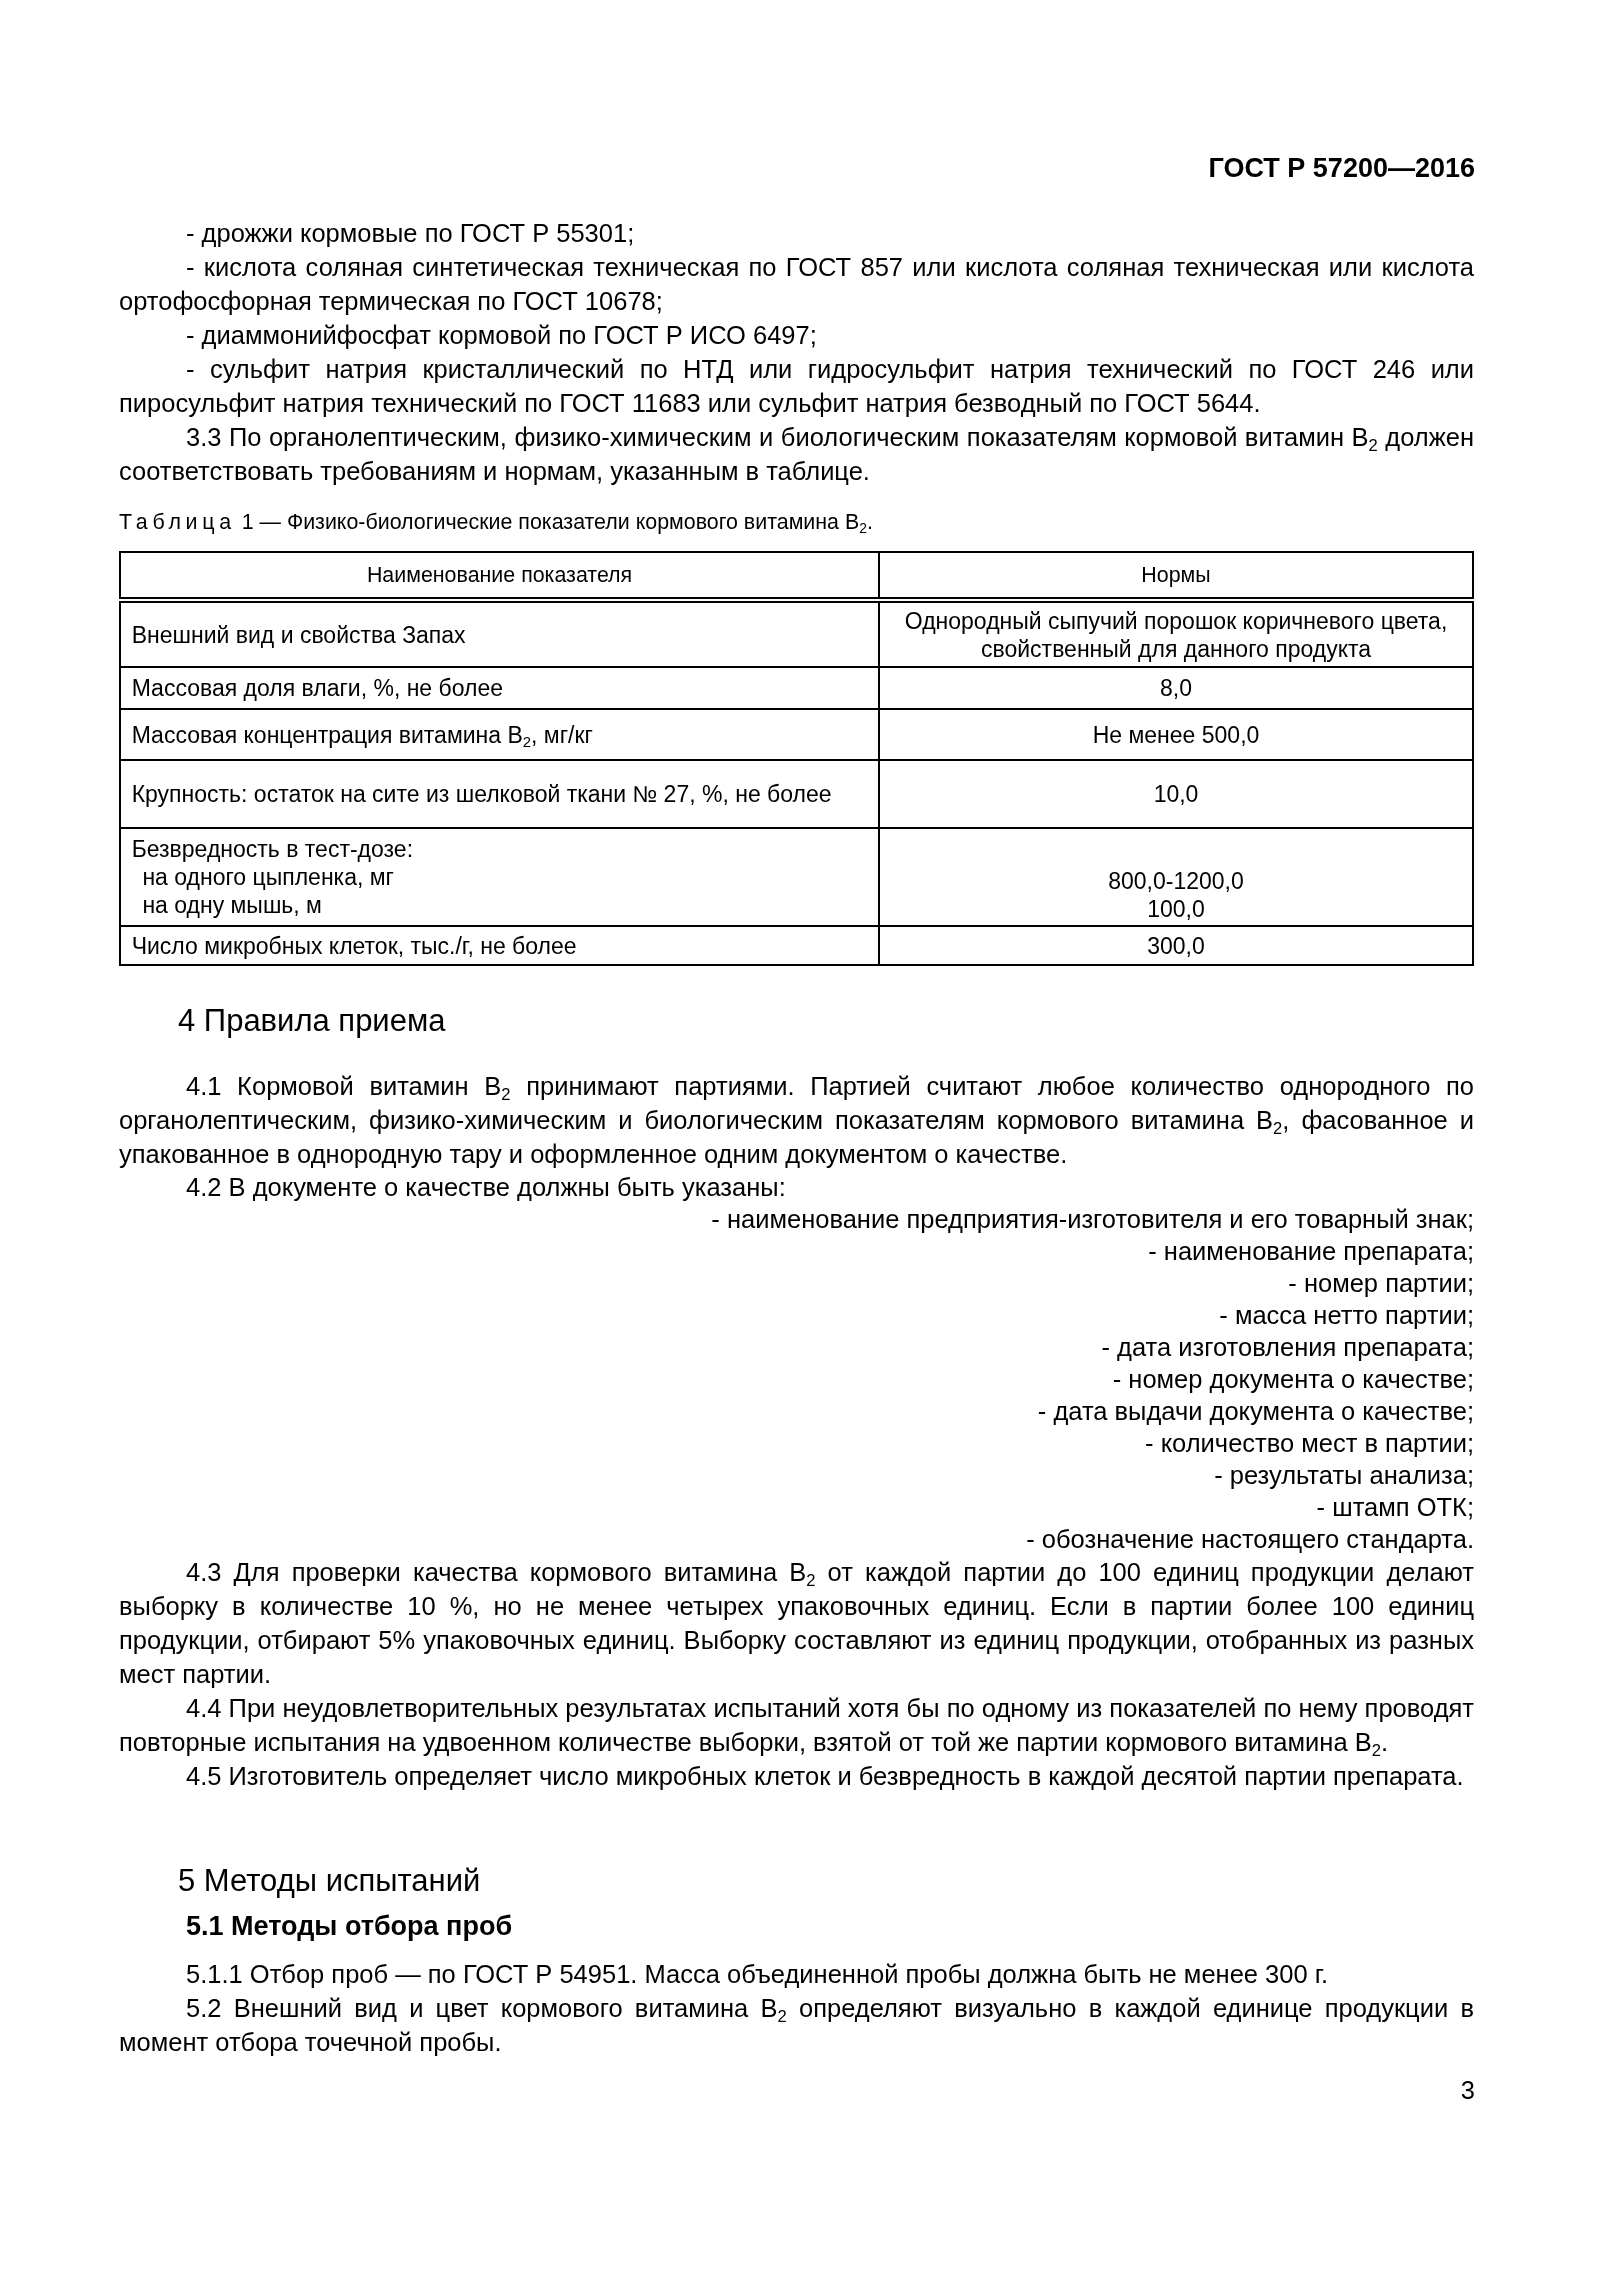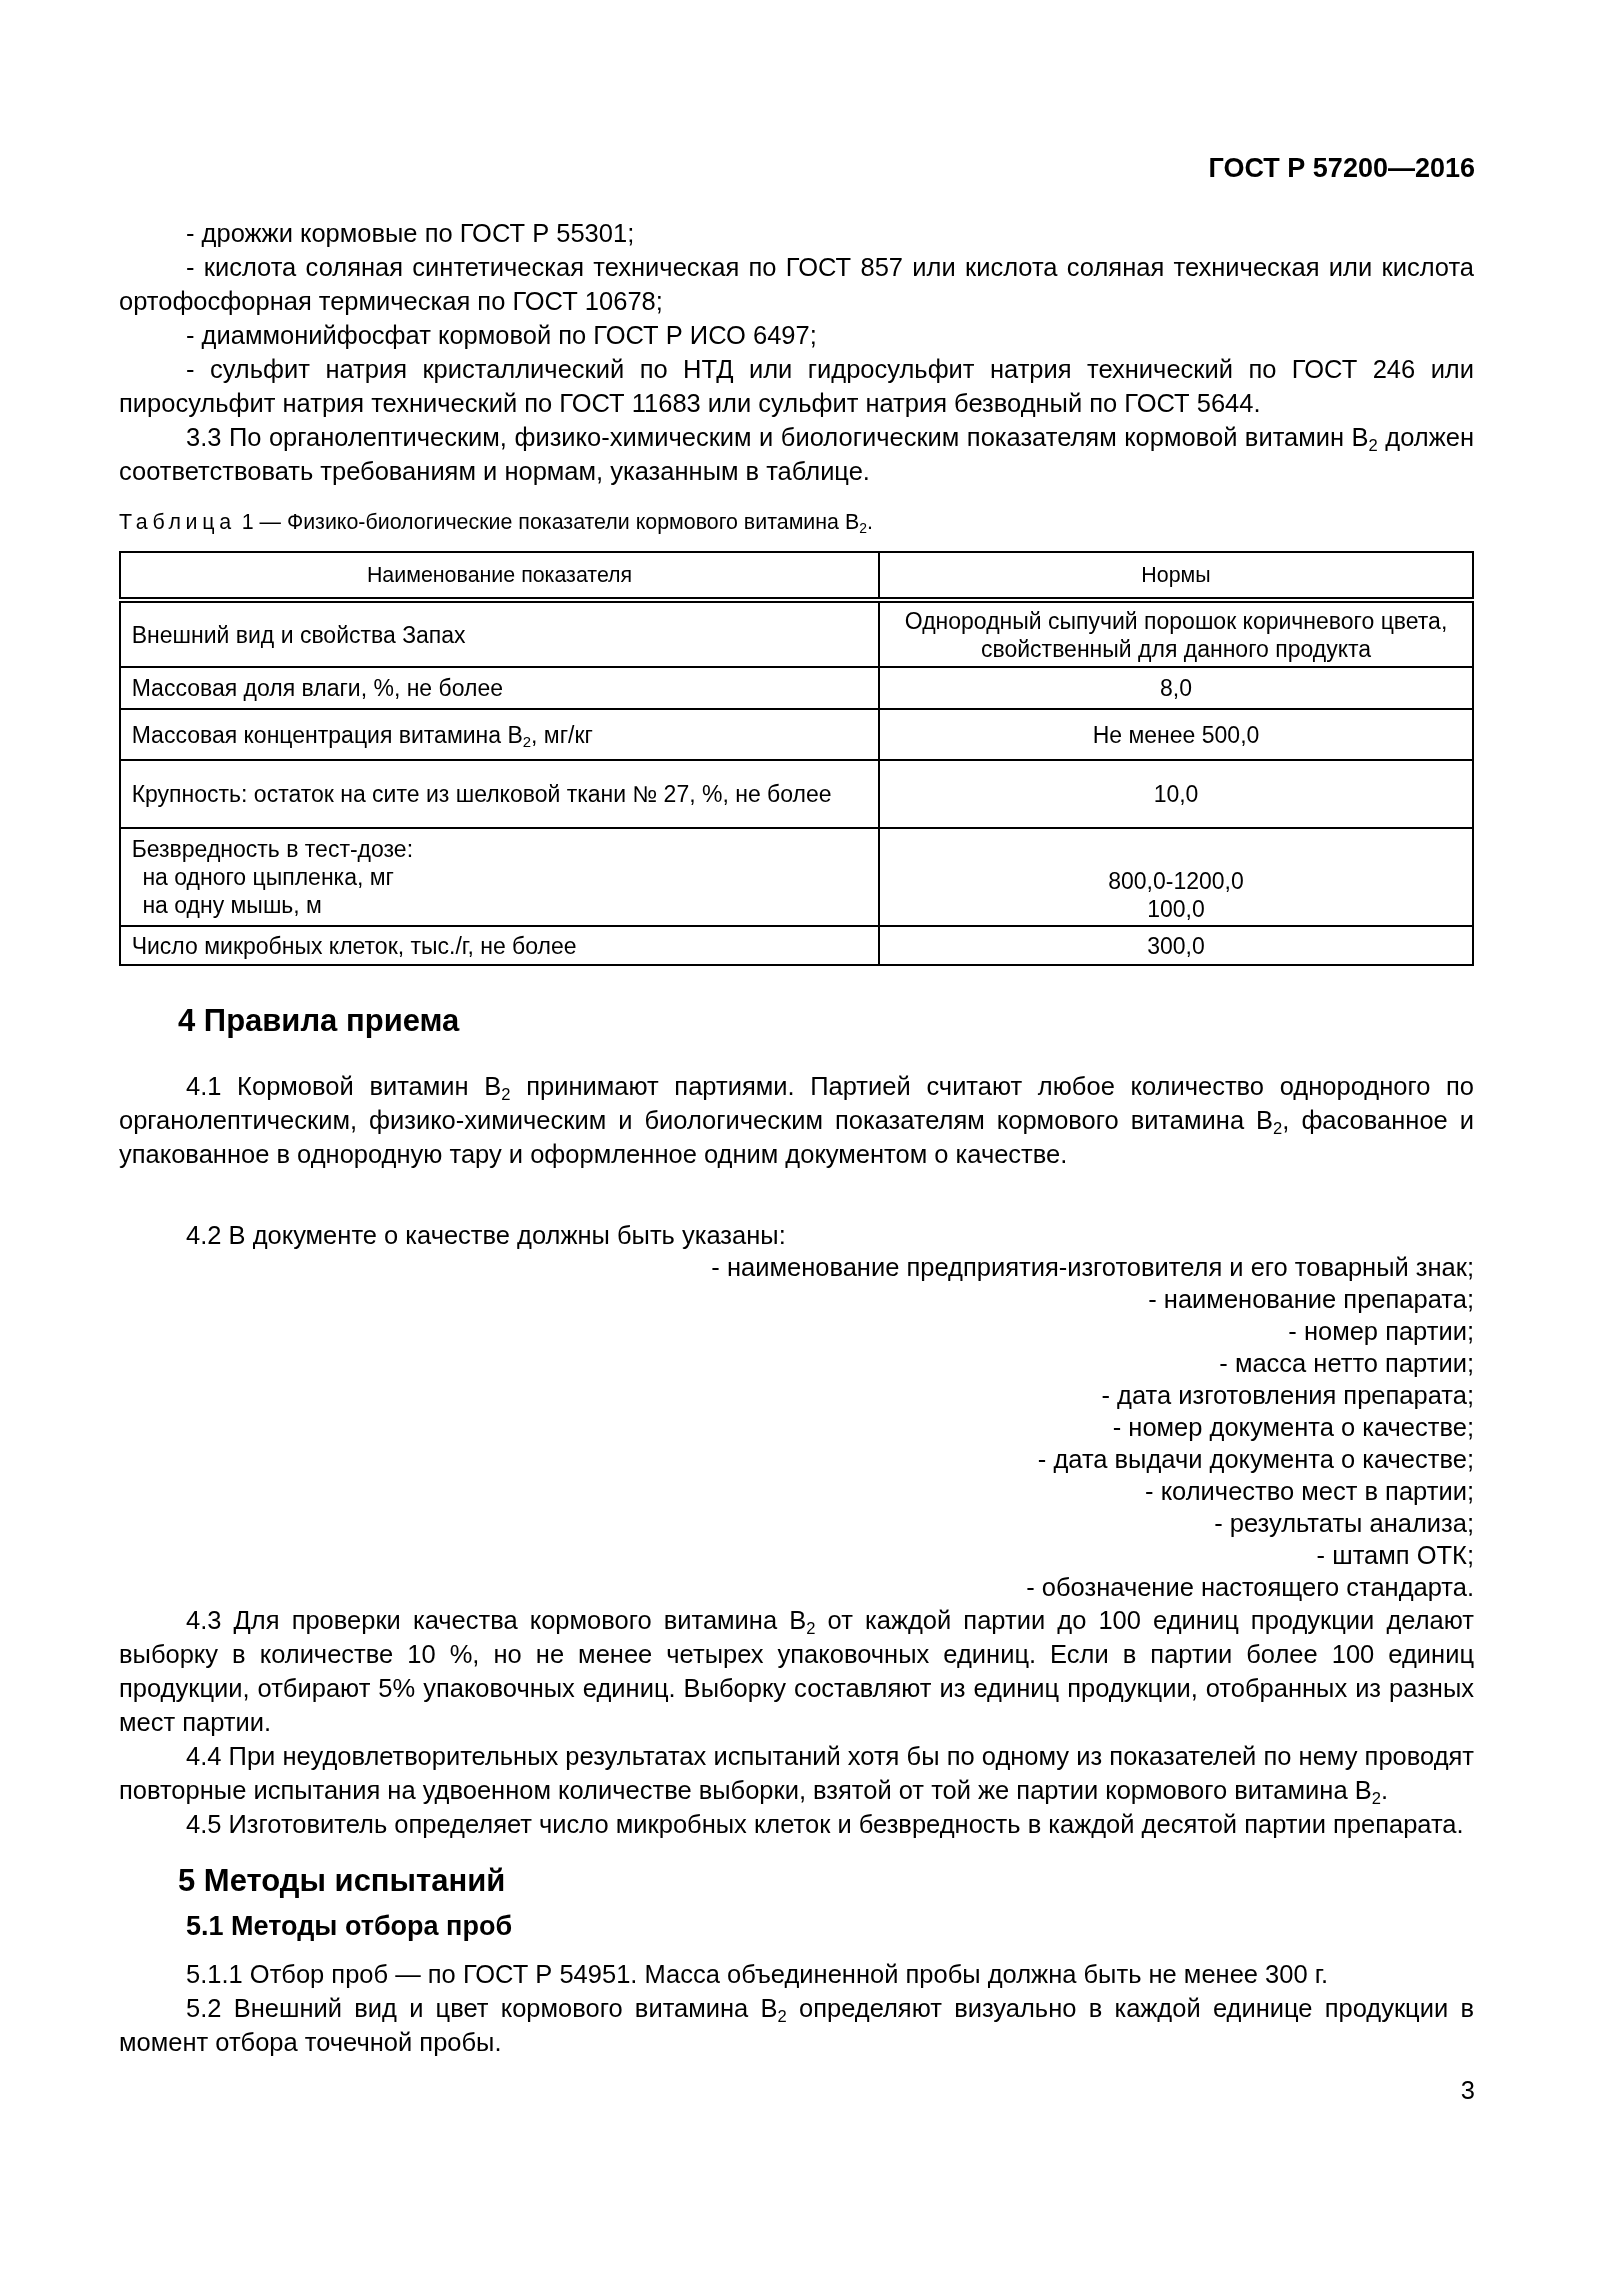--- a/index.html
+++ b/index.html
@@ -11,21 +11,21 @@
   .header { position: absolute; right: 148px; top: 153px; font-weight: bold; font-size: 27px; }
   .p { line-height: 34px; text-align: justify; margin: 0; }
   .ind { text-indent: 67px; }
   .b2 sub, sub { font-size: 0.65em; vertical-align: -0.3em; line-height: 0; }
   .caption { font-size: 21.4px; line-height: 27px; margin: 0; }
   .spaced { letter-spacing: 4.7px; }
   table { border-collapse: collapse; width: 1355px; font-size: 23px; }
   td, th { border: 2.7px solid #000; padding: 2.7px 10.7px; line-height: 28px; vertical-align: middle; }
   th { font-weight: normal; text-align: center; height: 39px; border-bottom: 6.7px double #000; font-size: 21.4px; }
   td.n { text-align: center; }
-  .h2 { font-weight: bold; font-size: 31px; margin: 0; padding-left: 59px; }
+  .h2 { font-weight: normal; font-size: 31px; margin: 0; padding-left: 59px; }
   .h3 { font-weight: bold; font-size: 27px; margin: 0; padding-left: 67px; }
   .pagenum { position: absolute; right: 148px; top: 2076px; font-size: 25.5px; }
   .li { padding-left: 67px; line-height: 32px; text-align: right; }
 </style>
 </head>
 <body>
 
 <div class="header">ГОСТ Р 57200—2016</div>
 
 <div class="page">
@@ -84,21 +84,21 @@
         <td class="n">300,0</td>
       </tr>
     </tbody>
       </table>
   </div>
 
   <div style="position:absolute; top:1003px; width:1355px;">
     <h2 class="h2">4 Правила приема</h2>
     <div style="height:29.5px;"></div>
     <p class="p ind"><span>4.1 Кормовой витамин В</span><sub>2</sub><span> принимают партиями. Партией считают любое количество однородного по органолептическим, физико-химическим и биологическим показателям кормового витамина В</span><sub>2</sub><span>, фасованное и упакованное в однородную тару и оформленное одним документом о качестве.</span></p>
-    <p class="p ind" style="line-height:32px;margin-top:48px;">4.2 В документе о качестве должны быть указаны:</p>
+    <p class="p ind" style="line-height:32px;">4.2 В документе о качестве должны быть указаны:</p>
     <div class="li">- наименование предприятия-изготовителя и его товарный знак;</div>
     <div class="li">- наименование препарата;</div>
     <div class="li">- номер партии;</div>
     <div class="li">- масса нетто партии;</div>
     <div class="li">- дата изготовления препарата;</div>
     <div class="li">- номер документа о качестве;</div>
     <div class="li">- дата выдачи документа о качестве;</div>
     <div class="li">- количество мест в партии;</div>
     <div class="li">- результаты анализа;</div>
     <div class="li">- штамп ОТК;</div>

